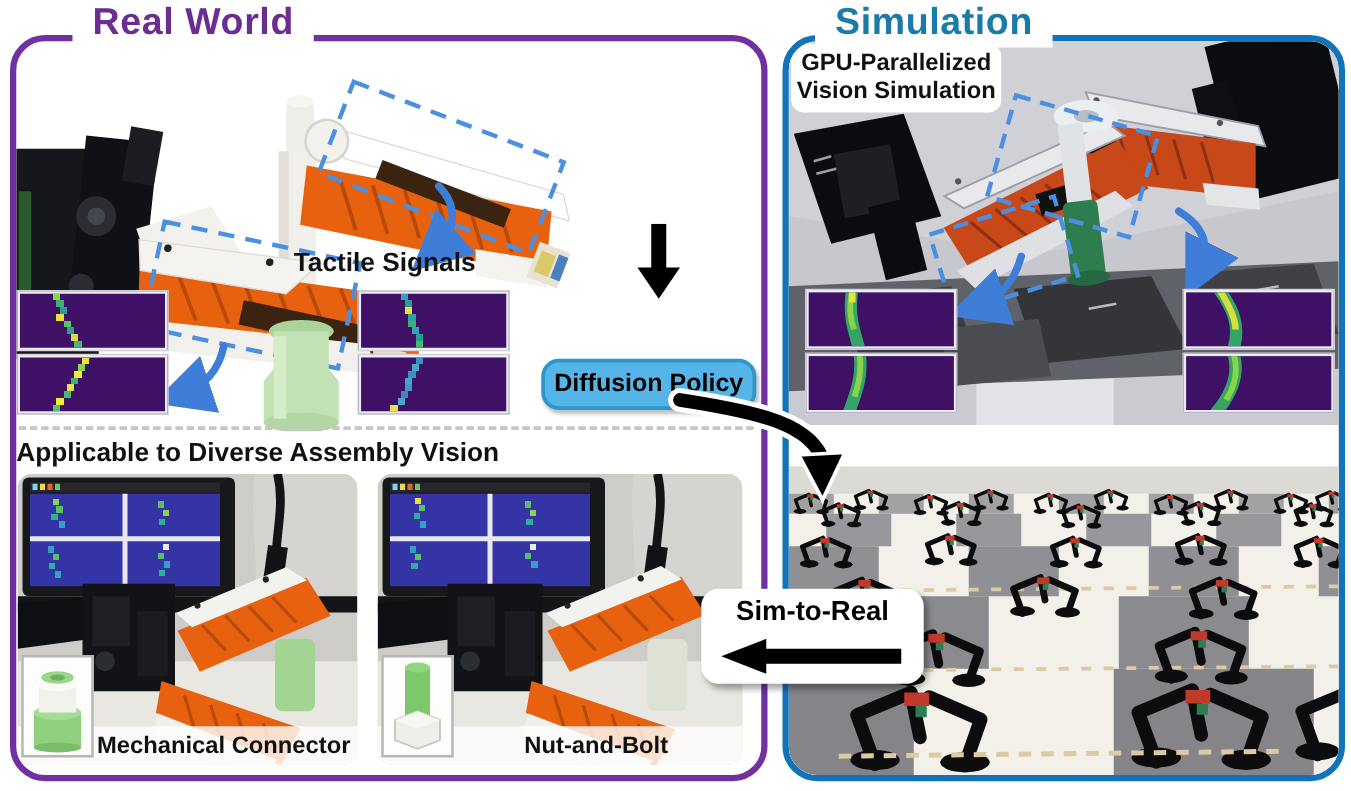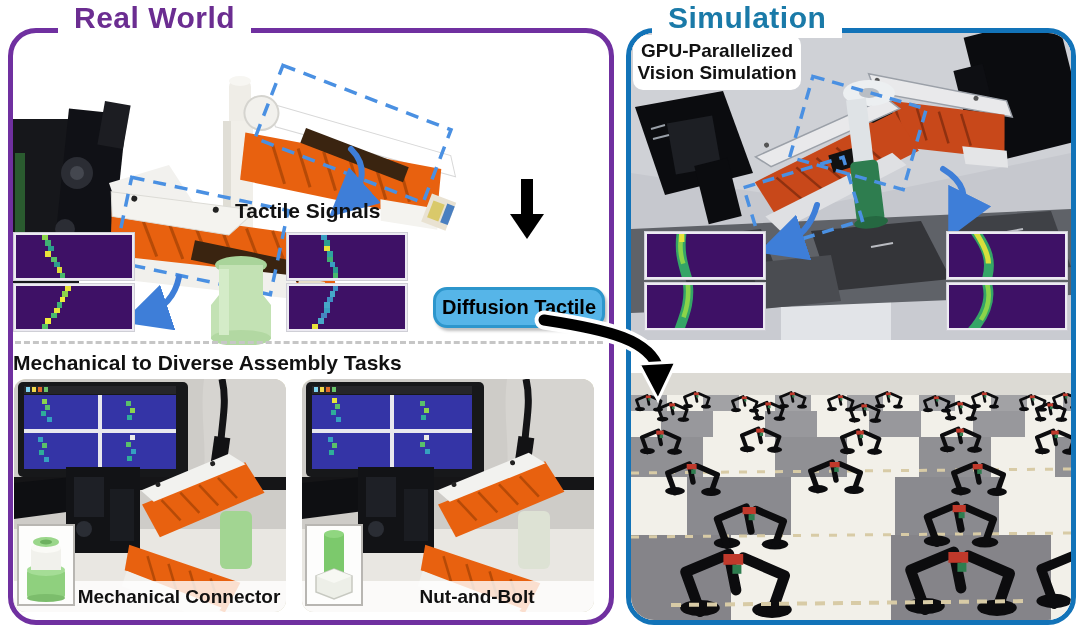--- a/index.html
+++ b/index.html
@@ -200,24 +200,24 @@
         <rect x="10" y="12" width="2" height="2" fill="#46a8c8"></rect>
           <rect x="8" y="14" width="2" height="2" fill="#e8e33a"></rect>
       </svg>
     </div>
 
 
     <svg id="pretrain-arrow" width="36" height="62" viewBox="0 0 36 62">
       <rect x="12" y="0" width="12" height="37" fill="#000"></rect>
       <polygon points="1,35 35,35 18,60" fill="#000"></polygon>
     </svg>
-    <div id="dp-box">Diffusion Tactile</div>
+    <div id="dp-box">Diffusion Policy</div>
 
     <div id="divider"></div>
-    <div id="tasks-heading" class="blackhead">Mechanical to Diverse Assembly Tasks</div>
+    <div id="tasks-heading" class="blackhead">Applicable to Diverse Assembly Vision</div>
 
     <div id="card-left" class="card">
       <svg width="272" height="233" viewBox="0 0 272 233">
         <rect width="272" height="233" fill="#ceccc8"></rect>
         <path d="M190,0 C185,40 195,70 188,110 L272,110 L272,0 Z" fill="#d6d4d0"></path>
         <rect x="0" y="150" width="272" height="83" fill="#e9e7e2"></rect>
         <rect x="0" y="98" width="272" height="13" fill="#151517"></rect>
 
         <rect x="4" y="3" width="170" height="95" rx="5" fill="#17181a"></rect>
         <rect x="10" y="7" width="152" height="8" fill="#26262a"></rect>
@@ -577,14 +577,21 @@
       </g>
     </svg>
   </div>
 
   <svg id="curve-arrow" width="190" height="96" viewBox="0 0 190 96">
     <path d="M38,12 C104,22 144,32 153,62" fill="none" stroke="#ffffff" stroke-width="19" stroke-linecap="round"></path>
     <path d="M38,12 C104,22 144,32 153,62" fill="none" stroke="#000000" stroke-width="11" stroke-linecap="round"></path>
     <polygon points="133,56 170,54 152,92" fill="#000" stroke="#fff" stroke-width="3"></polygon>
   </svg>
 
+  <div id="s2r-box">
+    <div id="s2r-label">Sim-to-Real</div>
+    <svg id="s2r-arrow" width="150" height="32" viewBox="0 0 150 32">
+      <polygon points="2,16 38,2 38,30" fill="#000"></polygon>
+      <rect x="34" y="10" width="112" height="12" fill="#000"></rect>
+    </svg>
+  </div>
 
 </div>
 
 </body></html>

